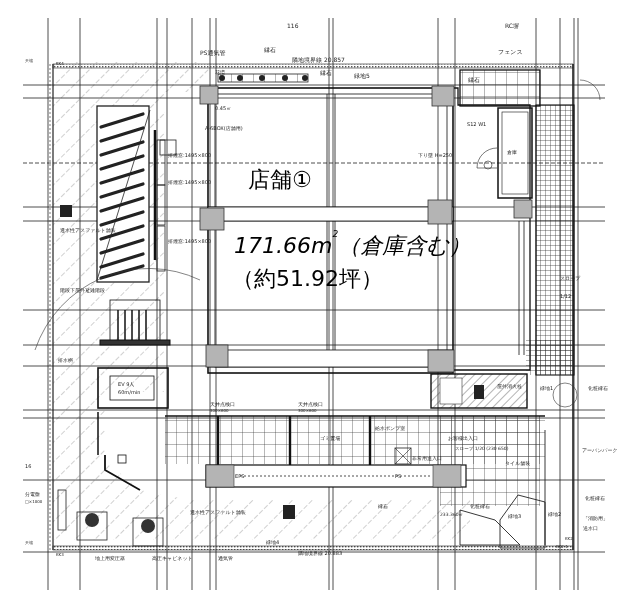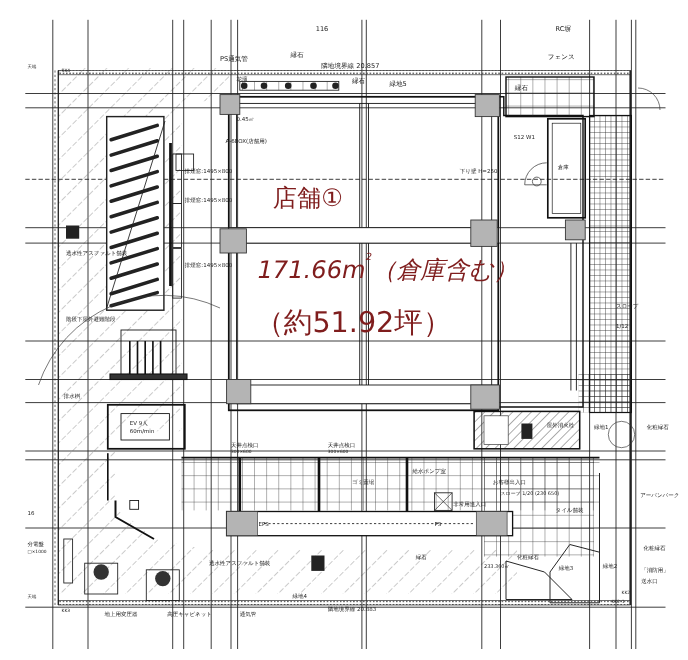--- a/index.html
+++ b/index.html
@@ -1,21 +1,21 @@
 <!DOCTYPE html>
 <html><head>
 <meta charset="utf-8">
 <style>
   html, body { margin:0; padding:0; background:#ffffff; }
   body { width:625px; height:600px; position:relative; overflow:hidden; font-family:"DejaVu Sans", sans-serif; }
   #plan { position:absolute; left:0; top:0; width:625px; height:600px; }
-  .big { position:absolute; color:#7f1d1d; font-family:"DejaVu Sans", sans-serif; white-space:nowrap; letter-spacing:0px; }
+  .big { position:absolute; color:#000000; font-family:"DejaVu Sans", sans-serif; white-space:nowrap; letter-spacing:0px; }
   .shop-name { left:248px; top:165px; font-size:22px; }
   .shop-area { left:234px; top:231px; font-size:22px;font-style:italic; }
-  .shop-tsubo { left:232px; top:276px; font-size:26px; }
+  .shop-tsubo { left:232px; top:264px; font-size:22px; }
   .sup { font-size:9px; vertical-align:top; position:relative; top:-2px; }
   .lbl { font-family:"DejaVu Sans", sans-serif; fill:#222; }
 </style>
 </head>
 <body>
 
 <svg id="plan" viewBox="0 0 625 600" xmlns="http://www.w3.org/2000/svg">
   <defs>
     <pattern id="hatch" patternUnits="userSpaceOnUse" width="14" height="14" patternTransform="rotate(45)">
       <line x1="0" y1="0" x2="0" y2="14" stroke="#777" stroke-width="0.7" stroke-dasharray="5,2"></line>

